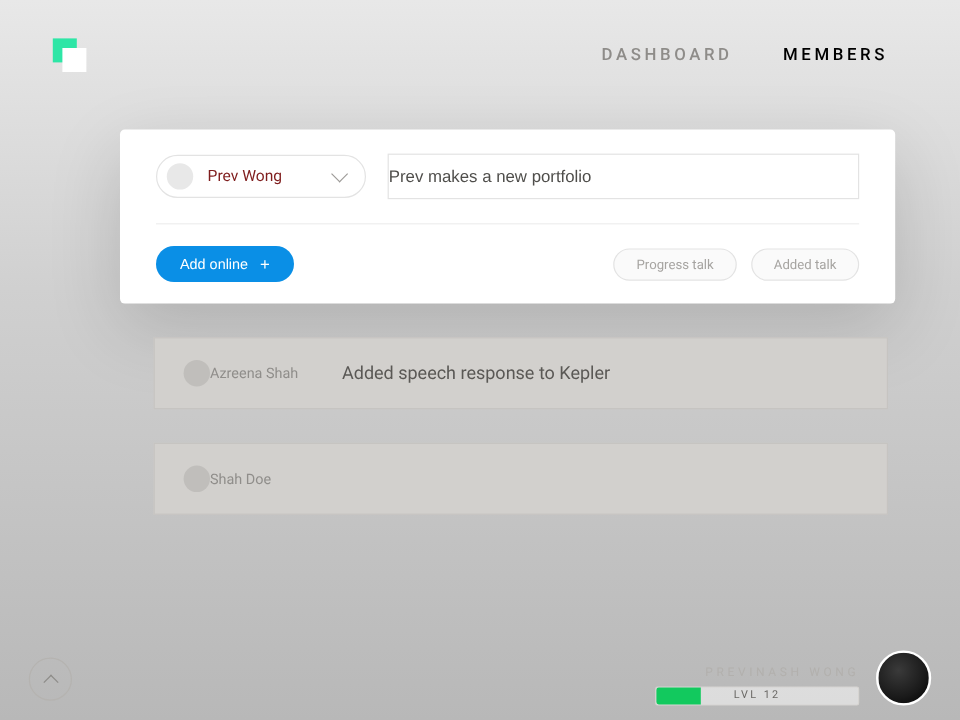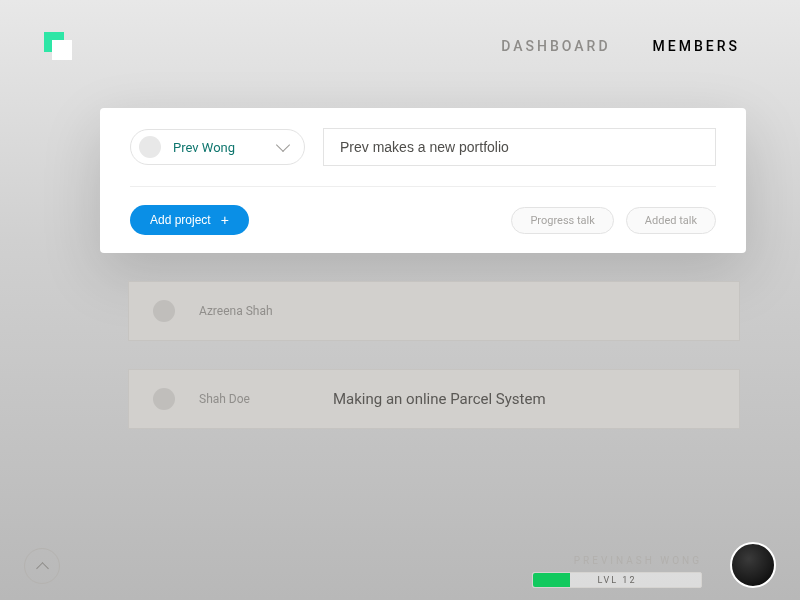--- a/index.html
+++ b/index.html
@@ -67,34 +67,34 @@
       min-width: 175px;
       cursor: pointer;
     }
     .avatar-sm {
       width: 22px; height: 22px;
       border-radius: 50%;
       background: #e8e8e8;
     }
     .user-select span.name {
       font-size: 13px;
-      color: #0f766e;
+      color: #7f1d1d;
       flex: 1;
     }
     .chev {
       width: 10px; height: 10px;
       border-right: 1.5px solid #9c9a97;
       border-bottom: 1.5px solid #9c9a97;
       transform: rotate(45deg);
       margin-top: -4px;
     }
     .title-input {
       flex: 1;
       border: 1px solid #e3e3e3;
-      padding: 10px 16px;
+      padding: 10px 0;
       font-size: 14px;
       color: #4f4e4b;
       background: #fff;
       height: 38px;
     }
     .title-input::placeholder { color: #9c9a97; }
     .actions-row {
       display: flex;
       align-items: center;
       justify-content: space-between;
@@ -128,21 +128,20 @@
     }
     .feed {
       margin: 28px 60px 0 128px;
     }
     .feed-item {
       background: #d2d0cd;
       border: 1px solid #c6c4c1;
       padding: 18px 24px;
       display: flex;
       align-items: center;
-      gap: 24px;
       margin-bottom: 28px;
     }
     .feed-avatar {
       width: 22px; height: 22px;
       border-radius: 50%;
       background: #c0bebb;
     }
     .feed-name {
       font-size: 12px;
       color: #908e8b;
@@ -173,21 +172,21 @@
     .scroll-up .arr {
       width: 9px; height: 9px;
       border-left: 1.5px solid #8e8c89;
       border-top: 1.5px solid #8e8c89;
       transform: rotate(45deg);
       margin-top: 4px;
     }
     .user-bar {
       display: flex;
       align-items: flex-end;
-      gap: 28px;
+      gap: 14px;
     }
     .user-meta { text-align: right; }
     .user-name {
       font-size: 10px;
       letter-spacing: 3px;
       color: #b2b0ad;
       margin-bottom: 6px;
     }
     .lvl-bar {
       width: 170px;
@@ -237,39 +236,39 @@
   <div class="compose-row">
     <div class="user-select">
       <div class="avatar-sm"></div>
       <span class="name">Prev Wong</span>
       <div class="chev"></div>
     </div>
     <input class="title-input" type="text" value="Prev makes a new portfolio" style="">
   </div>
   <div class="actions-row">
     <button class="add-btn">
-      <span>Add project</span>
+      <span>Add online</span>
       <span class="plus">+</span>
     </button>
     <div class="pill-group">
       <div class="pill">Progress talk</div>
       <div class="pill">Added talk</div>
     </div>
   </div>
 </div>
 
 <div class="feed">
   <div class="feed-item">
     <div class="feed-avatar"></div>
     <div class="feed-name">Azreena Shah</div>
+    <div class="feed-text">Added speech response to Kepler</div>
   </div>
   <div class="feed-item">
     <div class="feed-avatar"></div>
     <div class="feed-name">Shah Doe</div>
-    <div class="feed-text">Making an online Parcel System</div>
   </div>
 </div>
 
 <div class="footer">
   <div class="scroll-up">
     <div class="arr"></div>
   </div>
   <div class="user-bar">
     <div class="user-meta">
       <div class="user-name">PREVINASH WONG</div>

